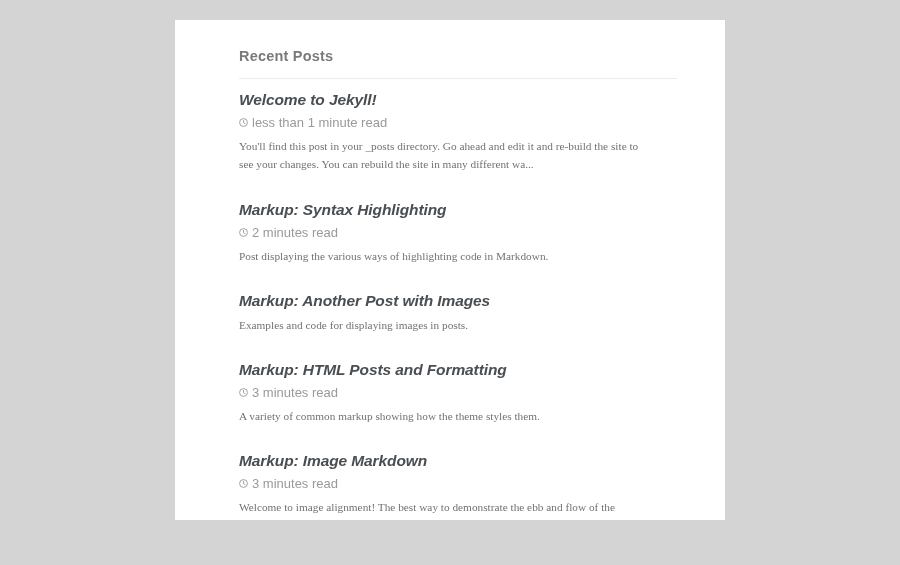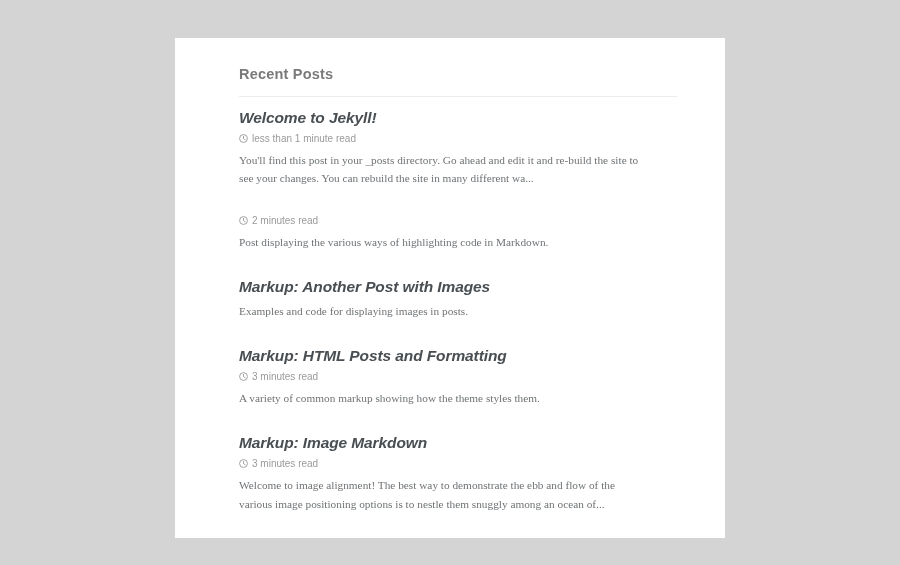--- a/index.html
+++ b/index.html
@@ -9,21 +9,21 @@
   body {
     width: 900px;
     height: 565px;
     background: #d4d4d4;
     font-family: "Liberation Sans", sans-serif;
     -webkit-font-smoothing: antialiased;
   }
   .page-sheet {
     position: absolute;
     left: 175px;
-    top: 38px;
+    top: 20px;
     width: 550px;
     height: 500px;
     background: #ffffff;
     overflow: hidden;
   }
   .content {
     padding: 28px 48px 0 64px;
   }
   .section-title {
     font-size: 14.5px;
@@ -45,21 +45,21 @@
     font-weight: bold;
     color: #494e52;
     margin: 0 0 6px 0;
     letter-spacing: -0.1px;
     cursor: pointer;
     font-style: italic;
   }
   .post-meta {
     display: flex;
     align-items: center;
-    font-size: 10px;
+    font-size: 13px;
     color: #9a9a9a;
     margin-bottom: 7px;
   }
   .clock-icon {
     display: inline-block;
     width: 9px;
     height: 9px;
     margin-right: 4px;
     position: relative;
     flex: none;
@@ -90,20 +90,21 @@
               <circle cx="8" cy="8" r="7" fill="none" stroke="#9a9a9a" stroke-width="1.6"></circle>
               <path d="M8 4.2V8.3l2.8 1.7" fill="none" stroke="#9a9a9a" stroke-width="1.6" stroke-linecap="round"></path>
             </svg>
         </span>
         <span>less than 1 minute read</span>
       </div>
       <p class="post-excerpt">You'll find this post in your _posts directory. Go ahead and edit it and re-build the site to see your changes. You can rebuild the site in many different wa...</p>
     </div>
 
     <div class="post">
+      <h3 class="post-title">Markup: Syntax Highlighting</h3>
       <div class="post-meta">
         <span class="clock-icon">
           <svg viewBox="0 0 16 16" width="9" height="9">
               <circle cx="8" cy="8" r="7" fill="none" stroke="#9a9a9a" stroke-width="1.6"></circle>
               <path d="M8 4.2V8.3l2.8 1.7" fill="none" stroke="#9a9a9a" stroke-width="1.6" stroke-linecap="round"></path>
             </svg>
         </span>
         <span>2 minutes read</span>
       </div>
       <p class="post-excerpt">Post displaying the various ways of highlighting code in Markdown.</p>

